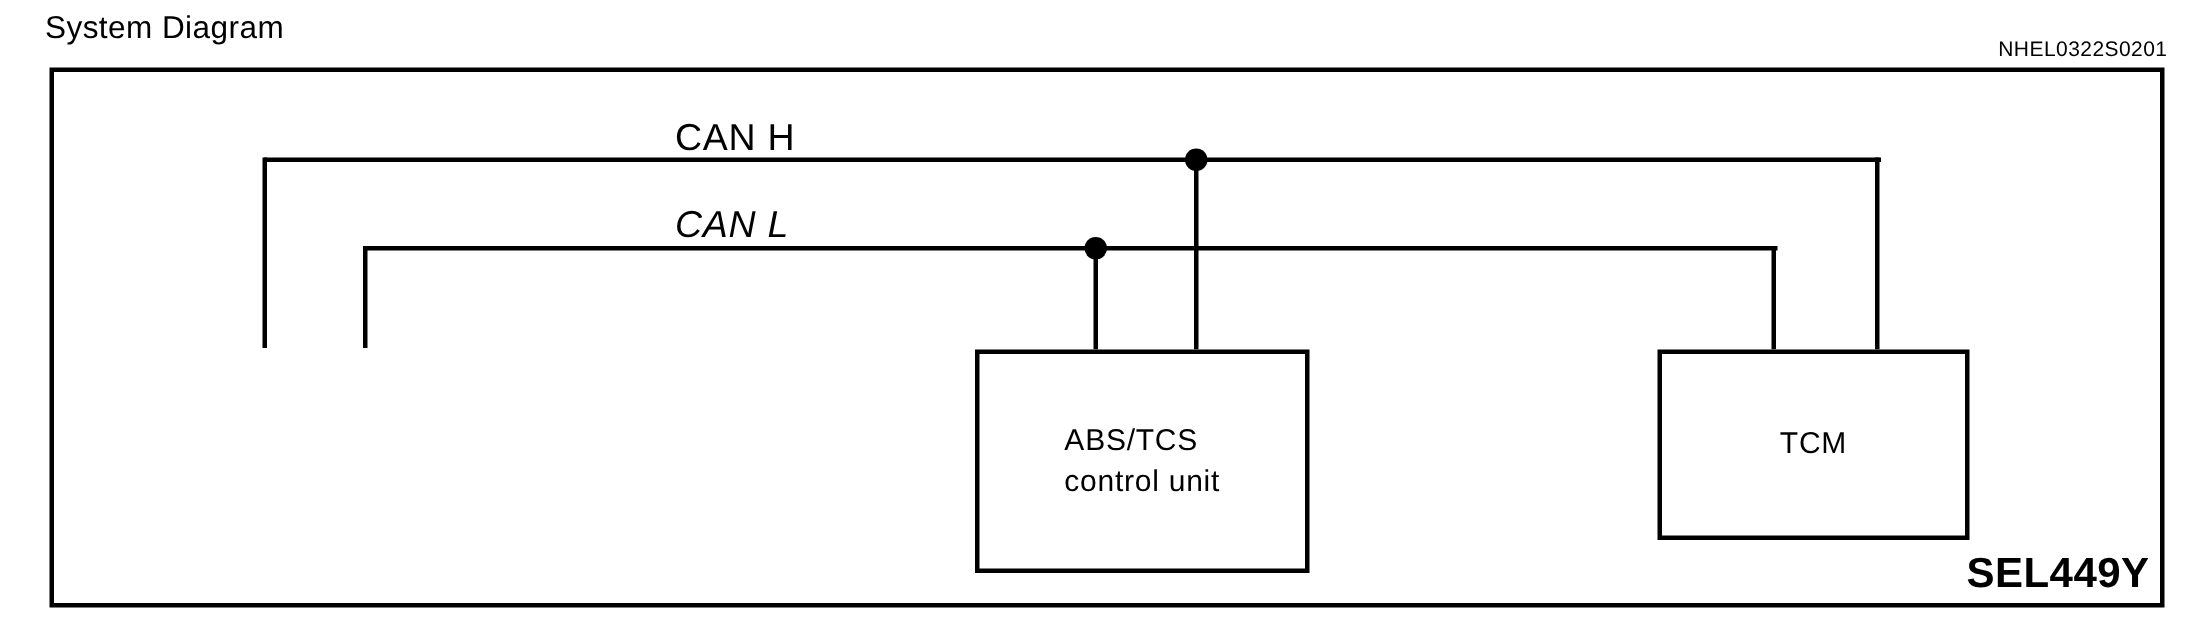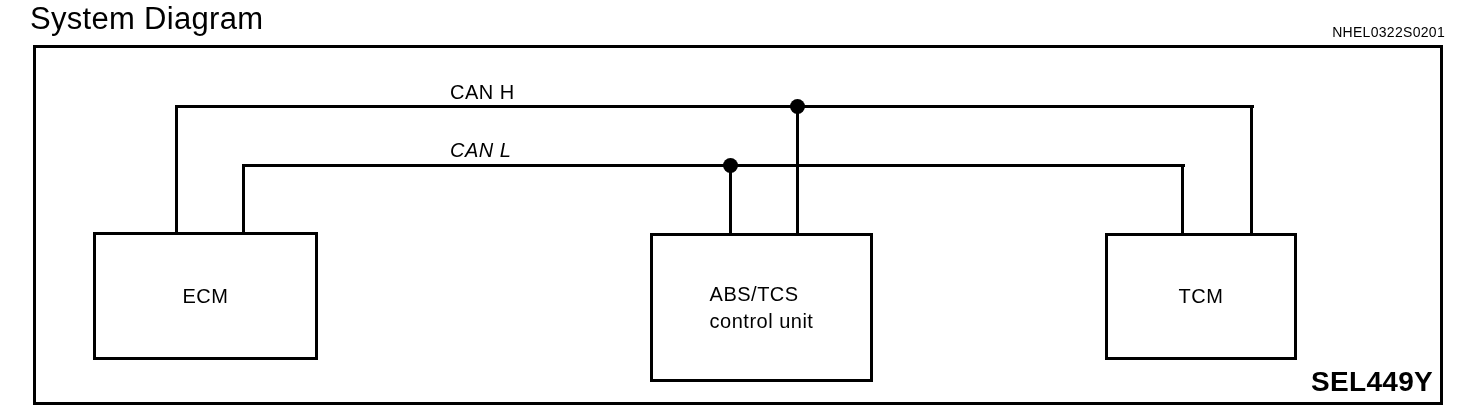--- a/index.html
+++ b/index.html
@@ -13,21 +13,21 @@
     position: relative;
     width: 1472px;
     height: 420px;
     background: #ffffff;
     overflow: hidden;
   }
   .page-title {
     position: absolute;
     left: 30px;
     top: 0px;
-    font-size: 31px;
+    font-size: 21px;
     line-height: 38px;
     font-weight: normal;
     letter-spacing: 0.3px;
     margin: 0;
     white-space: nowrap;
   }
   .figure-ref {
     position: absolute;
     right: 27px;
     top: 24px;
@@ -68,21 +68,21 @@
     width: 15px;
     height: 15px;
     border-radius: 50%;
     background: #000000;
   }
   .dot-can-h { left: 754px; top: 51px;  }
   .dot-can-l { left: 687px; top: 110px; }
 
   .bus-label {
     position: absolute;
-    font-size: 20px;
+    font-size: 25px;
     line-height: 22px;
     letter-spacing: 0.5px;
     white-space: nowrap;
   }
   .label-can-h { left: 414px; top: 33px; }
   .label-can-l { left: 414px; top: 91px; font-style: italic; }
 
   .node-box {
     position: absolute;
     border: 3px solid #000000;
@@ -90,21 +90,21 @@
     background: #ffffff;
     display: flex;
     align-items: center;
     justify-content: center;
     font-size: 20px;
     letter-spacing: 0.5px;
     text-align: center;
   }
   .box-ecm { left: 57px;   top: 184px; width: 225px; height: 128px; }
   .box-abs { left: 614px;  top: 185px; width: 223px; height: 149px; }
-  .box-tcm { left: 1069px; top: 185px; width: 192px; height: 127px; }
+  .box-tcm { left: 1069px; top: 185px; width: 208px; height: 127px; }
   .node-label-multiline {
     display: inline-block;
     text-align: left;
     line-height: 27px;
   }
   .figure-code {
     position: absolute;
     right: 7px;
     bottom: 4px;
     font-size: 28px;
@@ -133,23 +133,20 @@
     <div class="vline drop-abs-can-h"></div>
     <div class="vline drop-tcm-can-l"></div>
     <div class="vline drop-tcm-can-h"></div>
 
     <div class="junction-dot dot-can-h"></div>
     <div class="junction-dot dot-can-l"></div>
 
     <div class="bus-label label-can-h">CAN H</div>
     <div class="bus-label label-can-l">CAN L</div>
 
-    <div class="node-box box-ecm">
-      <span>ECM</span>
-    </div>
 
     <div class="node-box box-abs">
       <span class="node-label-multiline">
         <span>ABS/TCS</span><br>
         <span>control unit</span>
       </span>
     </div>
 
     <div class="node-box box-tcm">
       <span>TCM</span>

